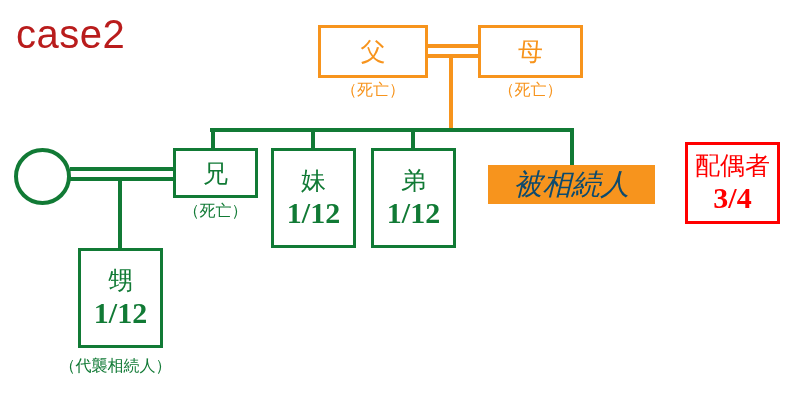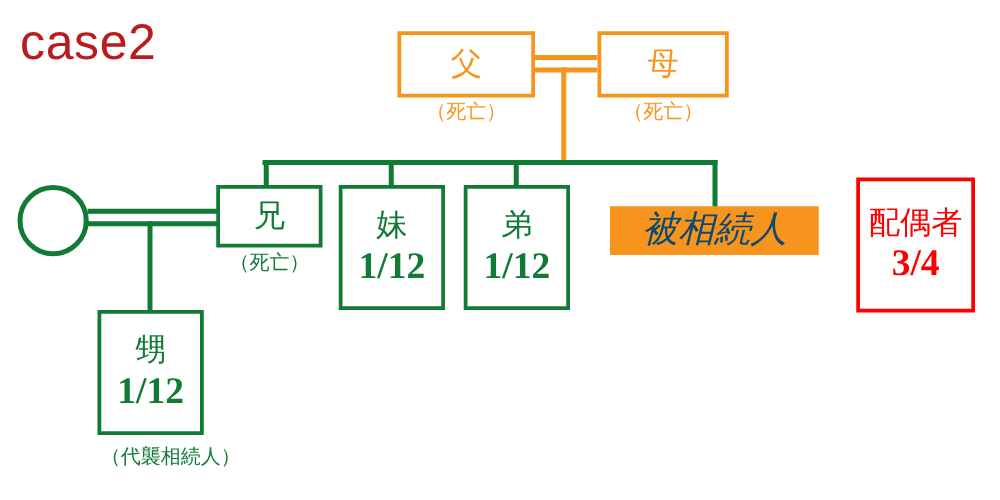--- a/index.html
+++ b/index.html
@@ -131,31 +131,31 @@
 
   <div class="node green" style="left:371px; top:148px; width:85px; height:100px;">
     <span class="name">弟</span>
     <span class="share">1/12</span>
   </div>
 
   <div class="node filled-orange" style="left:488px; top:165px; width:167px; height:39px;">
     <span class="name">被相続人</span>
   </div>
 
-  <div class="node red" style="left:685px; top:142px; width:95px; height:108px;">
+  <div class="node red" style="left:685px; top:142px; width:95px; height:82px;">
     <span class="name">配偶者</span>
     <span class="share">3/4</span>
   </div>
 
   <div class="circle" style="left:14px; top:148px; width:57px; height:57px;"></div>
 
   <div class="line green" style="left:70px; top:167px; width:104px; height:4px;"></div>
   <div class="line green" style="left:70px; top:177px; width:104px; height:4px;"></div>
 
   <div class="line green" style="left:118px; top:177px; width:4px; height:71px;"></div>
 
   <div class="node green" style="left:78px; top:248px; width:85px; height:100px;">
     <span class="name">甥</span>
     <span class="share">1/12</span>
   </div>
-  <div class="caption green" style="left:56px; top:358px; width:161px;text-align:center;">（代襲相続人）</div>
+  <div class="caption green" style="left:35px; top:358px; width:161px;text-align:center;">（代襲相続人）</div>
 
 </div>
 
 </body></html>

